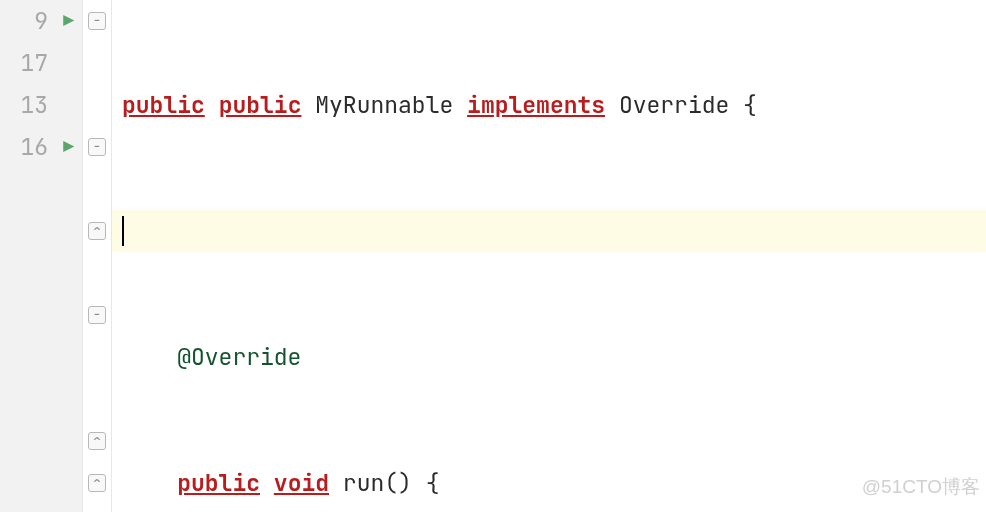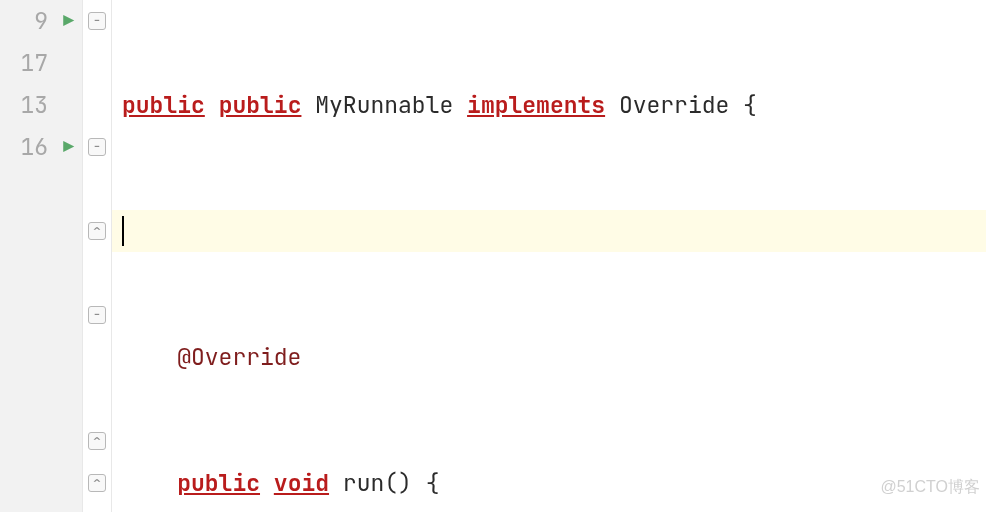--- a/index.html
+++ b/index.html
@@ -100,25 +100,25 @@
     background: #fffce6;
   }
   .caret {
     display: inline-block;
     width: 2px; height: 30px;
     background: #000;
     vertical-align: middle;
     margin-top: -4px;
   }
   .kw { color: #b91c1c; font-weight: bold; text-decoration: underline; }
-  .ann { color: #7f1d1d; }
+  .ann { color: #14532d; }
   .watermark {
     position: absolute;
     right: 6px; bottom: 4px;
-    font-size: 16px;
+    font-size: 19px;
     color: #d0d0d0;
     font-family: sans-serif;
   }
 </style>
 </head>
 <body>
 
 <div class="editor">
   <div class="gutter">
     <div class="gutter-row">

